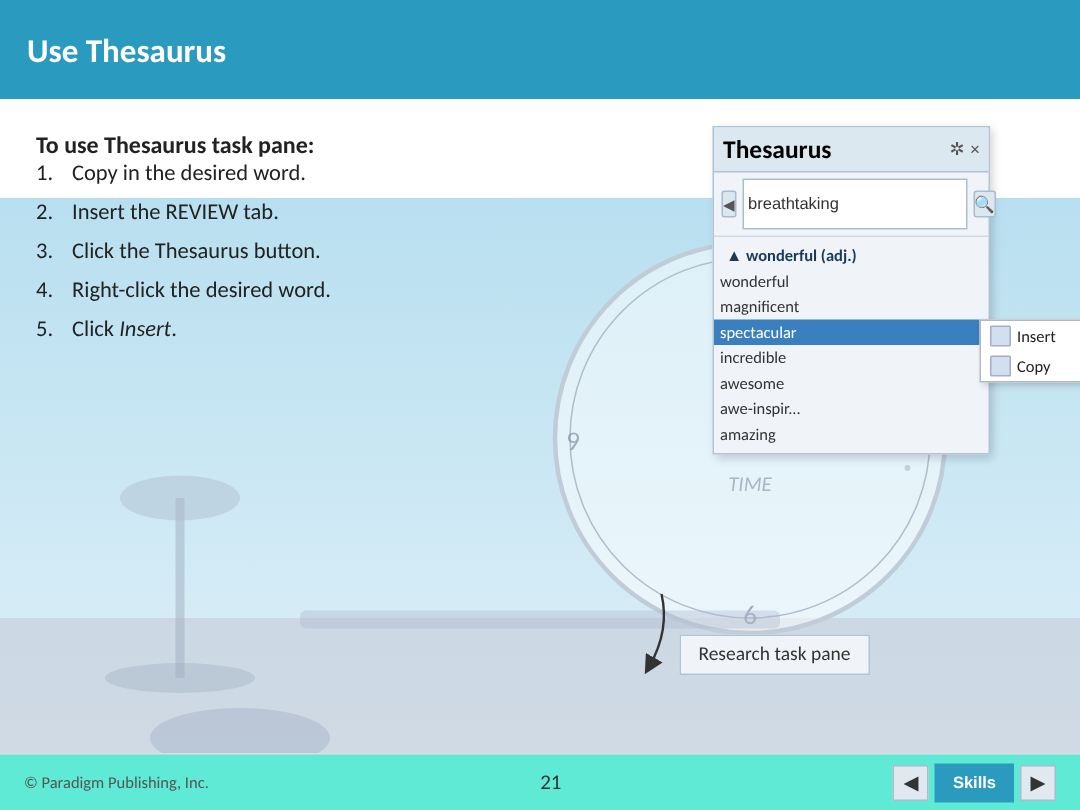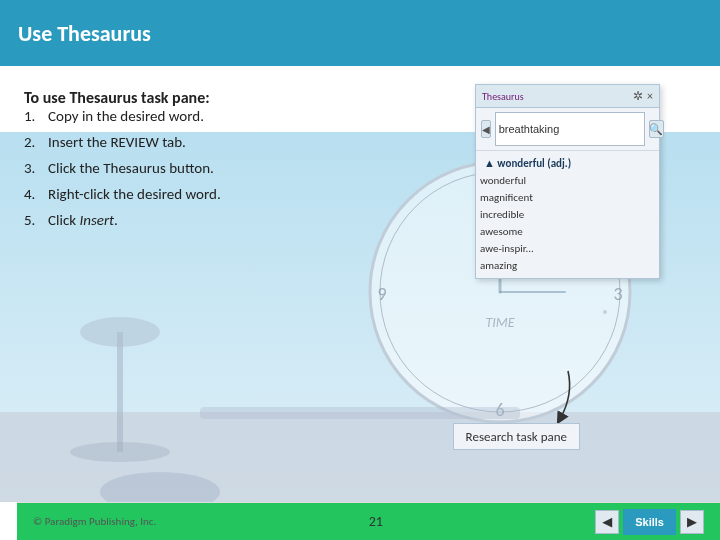--- a/index.html
+++ b/index.html
@@ -90,23 +90,23 @@
     .thesaurus-titlebar {
       background: #dce8f0;
       display: flex;
       align-items: center;
       justify-content: space-between;
       padding: 4px 6px;
       border-bottom: 1px solid #b0c4d8;
     }
 
     .thesaurus-title {
-      font-size: 10px;
-      font-weight: normal;
-      color: #701a75;
+      font-size: 17px;
+      font-weight: bold;
+      color: #000000;
     }
 
     .thesaurus-controls {
       display: flex;
       gap: 4px;
       align-items: center;
       color: #555;
       font-size: 12px;
     }
 
@@ -210,21 +210,21 @@
       display: inline-block;
     }
 
     
     .callout-container {
       position: absolute;
       bottom: 68px;
       right: 140px;
       z-index: 5;
       display: flex;
-      flex-direction: column;
+      flex-direction: row;
       align-items: flex-end;
     }
 
     .callout-arrow {
       width: 40px;
       height: 60px;
     }
 
     .callout-label {
       background: #f0f4f8;
@@ -233,24 +233,24 @@
       font-size: 13px;
       color: #333;
       white-space: nowrap;
       margin-top: -2px;
     }
 
     
     .footer {
       position: absolute;
       bottom: 0;
-      left: 17px;
+      left: 0;
       right: 0;
       height: 38px;
-      background: #22c55e;
+      background: #5eead4;
       border-top: 1px solid #ddd;
       display: flex;
       align-items: center;
       justify-content: space-between;
       padding: 0 16px;
       z-index: 15;
     }
 
     .footer-copyright {
       font-size: 11px;
@@ -395,20 +395,34 @@
     </div>
     <div class="thesaurus-search-row">
       <div class="search-back-btn">◀</div>
       <input class="search-input-box" value="breathtaking" readonly="" style="">
       <div class="search-btn">🔍</div>
     </div>
     <div class="thesaurus-results">
       <div class="result-group-header">▲ wonderful (adj.)</div>
       <div class="result-item">wonderful</div>
       <div class="result-item">magnificent</div>
+      <div class="result-item selected" style="position:relative;">
+        spectacular
+        
+        <div class="context-menu">
+          <div class="context-menu-item">
+            <span class="context-icon"></span>
+            <span>Insert</span>
+          </div>
+          <div class="context-menu-item">
+            <span class="context-icon"></span>
+            <span>Copy</span>
+          </div>
+        </div>
+      </div>
       <div class="result-item">incredible</div>
       <div class="result-item">awesome</div>
       <div class="result-item">awe-inspir...</div>
       <div class="result-item">amazing</div>
     </div>
   </div>
 
   <div class="callout-container">
     <svg class="callout-arrow" viewBox="0 0 50 70" xmlns="http://www.w3.org/2000/svg">
       <path d="M 35 5 Q 42 35 25 65" stroke="#333" stroke-width="2" fill="none" marker-end="url(#arrowhead)"></path>

